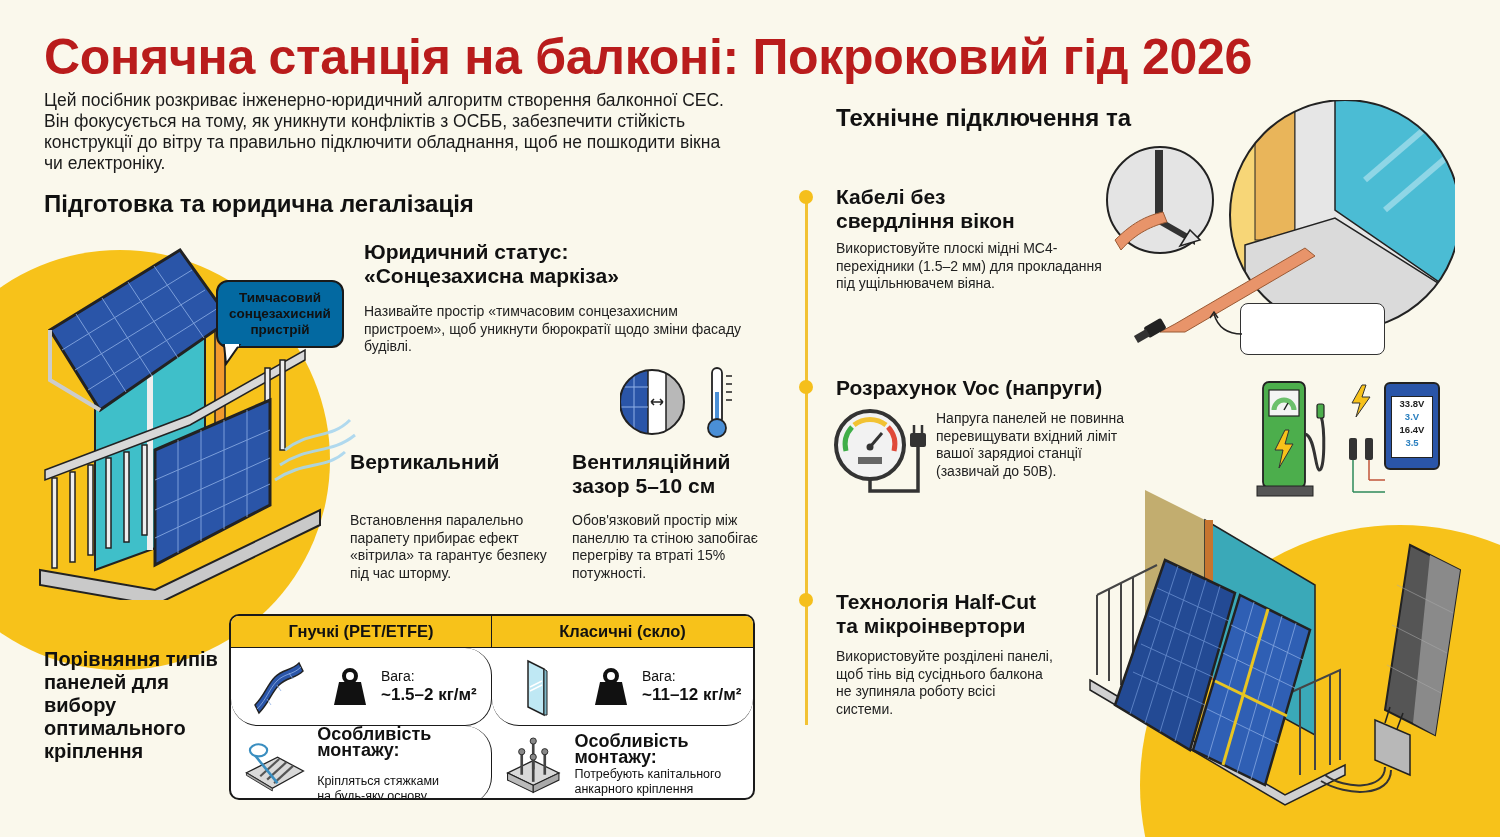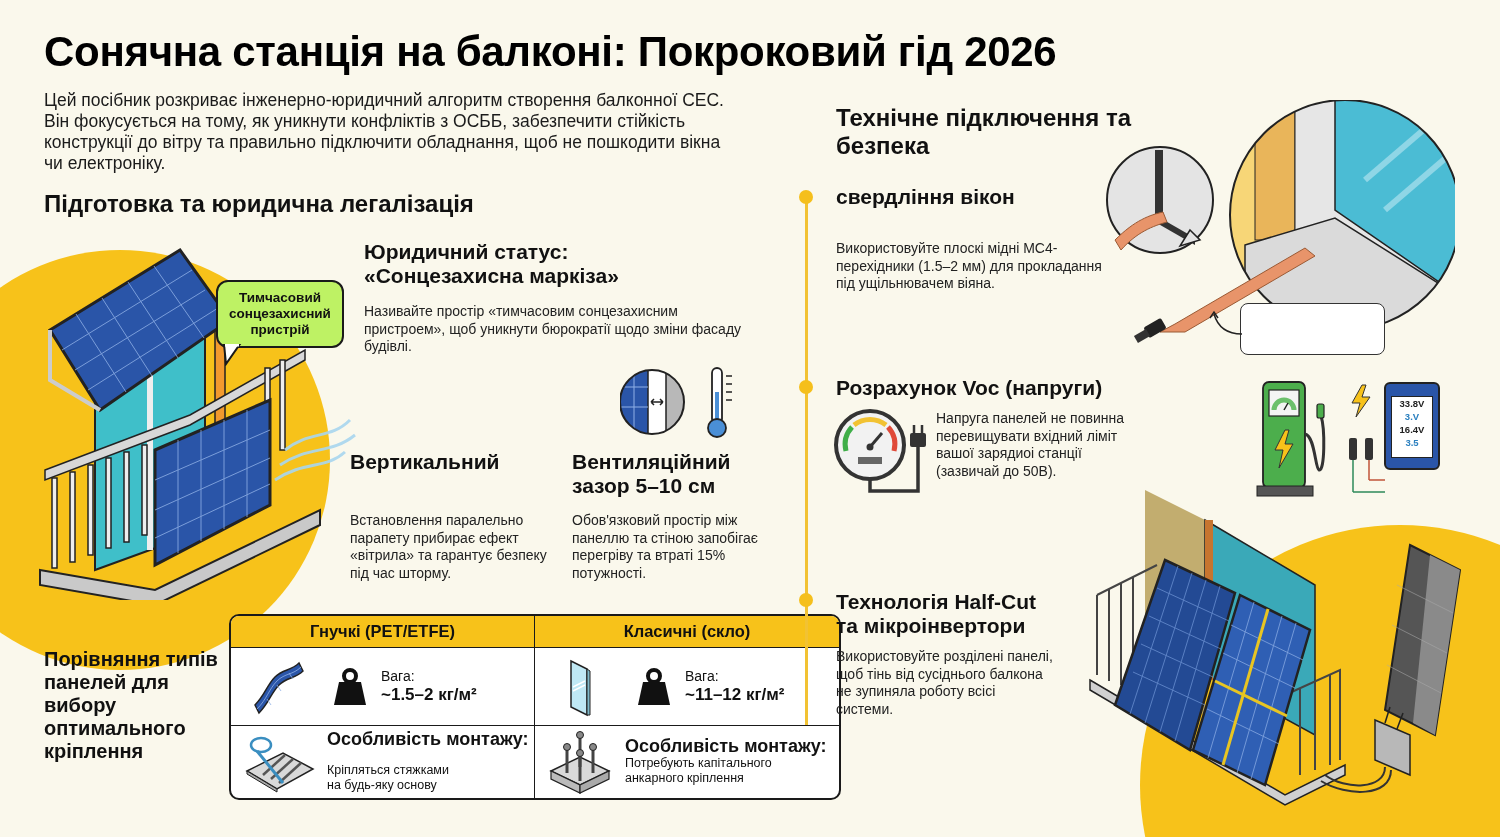--- a/index.html
+++ b/index.html
@@ -6,22 +6,22 @@
   html, body { width: 1500px; height: 837px; overflow: hidden; }
   body {
     background: #faf8ec;
     font-family: "Liberation Sans", "DejaVu Sans", sans-serif;
     color: #111;
     position: relative;
   }
   .abs { position: absolute; }
   .title {
     left: 44px; top: 28px;
-    font-size: 42px; font-weight: 700; letter-spacing: -0.3px;
-    white-space: nowrap; color: #000000;
+    font-size: 50px; font-weight: 700; letter-spacing: -0.3px;
+    white-space: nowrap; color: #b91c1c;
   }
   .intro {
     left: 44px; top: 90px; width: 680px;
     font-size: 17.5px; line-height: 21px; color: #1b1b1b;
   }
   .h2 { font-size: 24px; font-weight: 700; line-height: 28px; color: #111; }
   .h3 { font-size: 21px; font-weight: 700; line-height: 24px; color: #111; }
   .body-sm { font-size: 14px; line-height: 17.5px; color: #222; }
 
   .yellow-blob-left {
@@ -36,40 +36,40 @@
   .timeline {
     left: 805px; top: 195px; width: 3px; height: 530px; background: #f2c233;
   }
   .tl-dot {
     width: 14px; height: 14px; border-radius: 50%; background: #f5bf1c;
     left: 799px;
   }
 
   
   .cmp {
-    left: 229px; top: 614px; width: 612px; height: 186px;
+    left: 229px; top: 614px; width: 526px; height: 186px;
     border: 2px solid #1a1a1a; border-radius: 10px; overflow: hidden; background: #fff;
     display: grid; grid-template-columns: 1fr 1fr; grid-template-rows: 32px 78px 1fr;
   }
   .cmp > div { border-right: 1.5px solid #1a1a1a; border-bottom: 1.5px solid #1a1a1a; position: relative; }
   .cmp > div:nth-child(2n) { border-right: none; }
   .cmp > div:nth-child(n+5) { border-bottom: none; }
   .cmp-head {
     background: #f7c21a; font-weight: 700; font-size: 16.5px;
     display: flex; align-items: center; justify-content: center;
   }
-  .cmp-cell { display: flex; align-items: center; padding-left: 16px; }
+  .cmp-cell { display: flex; align-items: center; padding-left: 16px; border-radius: 27px; }
   .weight-label { font-size: 14px; line-height: 17px; }
   .weight-val { font-size: 17px; font-weight: 700; line-height: 20px; }
   .mount-title { font-size: 18px; font-weight: 700; line-height: 16px; }
   .mount-desc { font-size: 12.5px; line-height: 15px; }
 
   .bubble {
     left: 216px; top: 280px; width: 128px; height: 68px;
-    background: #bef264; border: 2px solid #1a1a1a; border-radius: 12px;
+    background: #0369a1; border: 2px solid #1a1a1a; border-radius: 12px;
     font-size: 13.5px; font-weight: 700; line-height: 16px; text-align: center;
     display: flex; align-items: center; justify-content: center;
   }
   .label-box {
     left: 1240px; top: 303px; width: 145px; height: 52px;
     background: #fff; border: 1.5px solid #333; border-radius: 8px;
   }
 </style>
 </head>
 <body>
@@ -264,29 +264,29 @@
     </svg>
     <div style="margin-left:12px;">
       <div class="mount-title">Особливість монтажу:</div>
       <div class="mount-desc" style="width:170px; margin-top:2px;">Потребують капітального анкарного кріплення</div>
     </div>
   </div>
 </div>
 
 <div class="abs h2" style="left:836px; top:104px; width:360px;">
   <div>Технічне підключення та</div>
-  <div>безпека</div>
 </div>
 
 <div class="abs timeline"></div>
 <div class="abs tl-dot" style="top:190px;"></div>
 <div class="abs tl-dot" style="top:380px;"></div>
 <div class="abs tl-dot" style="top:593px;"></div>
 
 <div class="abs h3" style="left:836px; top:185px; width:240px;">
+  <div>Кабелі без</div>
   <div>свердління вікон</div>
 </div>
 <div class="abs body-sm" style="left:836px; top:240px; width:280px;">Використовуйте плоскі мідні МС4-перехідники (1.5–2 мм) для прокладання під ущільнювачем віяна.</div>
 
 <svg class="abs" style="left:1105px; top:100px;" width="350" height="250" viewBox="0 0 350 250">
   <defs>
       <clipPath id="bigc">
         <circle cx="240" cy="115" r="115"></circle>
       </clipPath>
     </defs>

